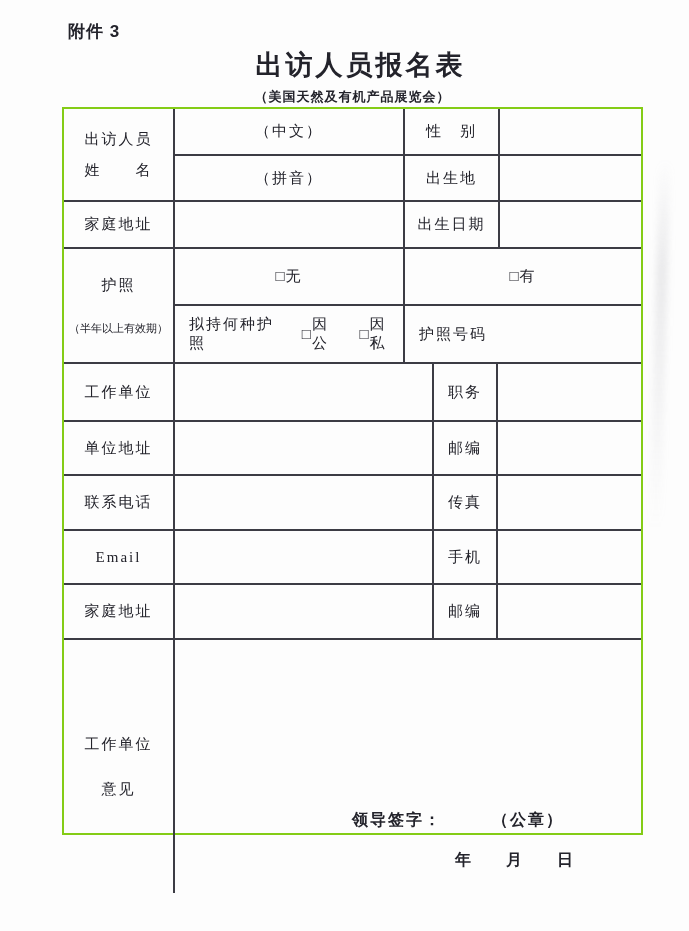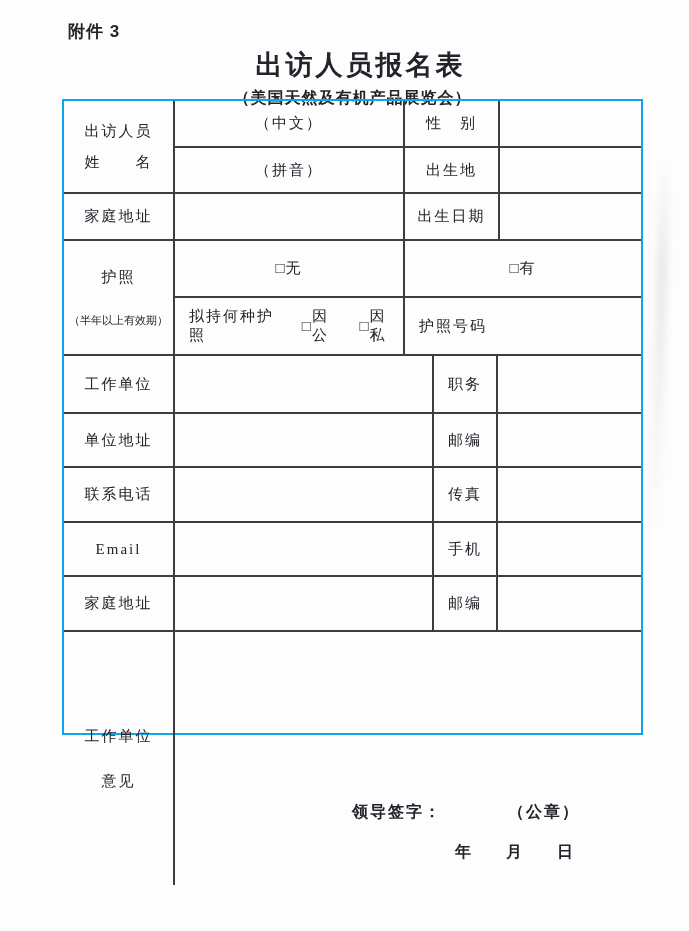--- a/index.html
+++ b/index.html
@@ -16,25 +16,25 @@
     font-size:17px;font-weight:bold;letter-spacing:1px;padding-left:9px;
   }
   .title{
     position:absolute;left:70px;top:47px;width:581px;
     text-align:center;
     font-family:"Liberation Sans","DejaVu Sans",sans-serif;
     font-size:27px;font-weight:bold;letter-spacing:3px;
   }
   .subtitle{
     position:absolute;left:62px;top:88px;width:581px;
-    text-align:center;font-size:16px;font-weight:bold;letter-spacing:1px;
+    text-align:center;font-size:13px;font-weight:bold;letter-spacing:1px;
   }
   .form-table{
-    position:absolute;left:62px;top:99px;width:581px;height:636px;
-    box-sizing:border-box;border:2px solid #0ea5e9;background:transparent;
+    position:absolute;left:62px;top:107px;width:581px;height:728px;
+    box-sizing:border-box;border:2px solid #84cc16;background:transparent;
   }
   .section{display:grid;}
   .sec-a{grid-template-columns:111px 230px 95px 1fr;grid-template-rows:47px 46px 47px;}
   .sec-b{grid-template-columns:111px 230px 1fr;grid-template-rows:57px 58px;}
   .sec-c{grid-template-columns:111px 259px 64px 1fr;grid-template-rows:58px 54px 55px 54px 55px;}
   .sec-d{grid-template-columns:111px 1fr;grid-template-rows:253px;}
   .cell{
     box-sizing:border-box;
     border-right:2px solid #3c3c44;
     border-bottom:2px solid #3c3c44;
@@ -51,21 +51,21 @@
   .opt{display:inline-flex;align-items:center;}
   .type-row{display:flex;align-items:center;gap:0;}
   .gap-a{margin-left:12px;}
   .gap-b{margin-left:14px;}
   .opinion-label{gap:26px;}
   .sig-cell{position:relative;display:block;}
   .sig-row{
     position:absolute;left:177px;top:170px;
     font-size:16px;font-weight:bold;letter-spacing:2px;display:flex;
   }
-  .seal{margin-left:66px;}
+  .seal{margin-left:50px;}
   .date-row{
     position:absolute;left:280px;top:210px;
     font-size:16px;font-weight:bold;letter-spacing:1px;
   }
   .scan-smudge{
     position:absolute;left:654px;top:160px;width:12px;height:370px;
     background:linear-gradient(180deg,rgba(140,140,145,0) 0%,rgba(150,150,158,0.18) 30%,rgba(150,150,158,0.10) 60%,rgba(140,140,145,0) 100%);
     filter:blur(3px);transform:rotate(1.5deg);
     pointer-events:none;
   }

